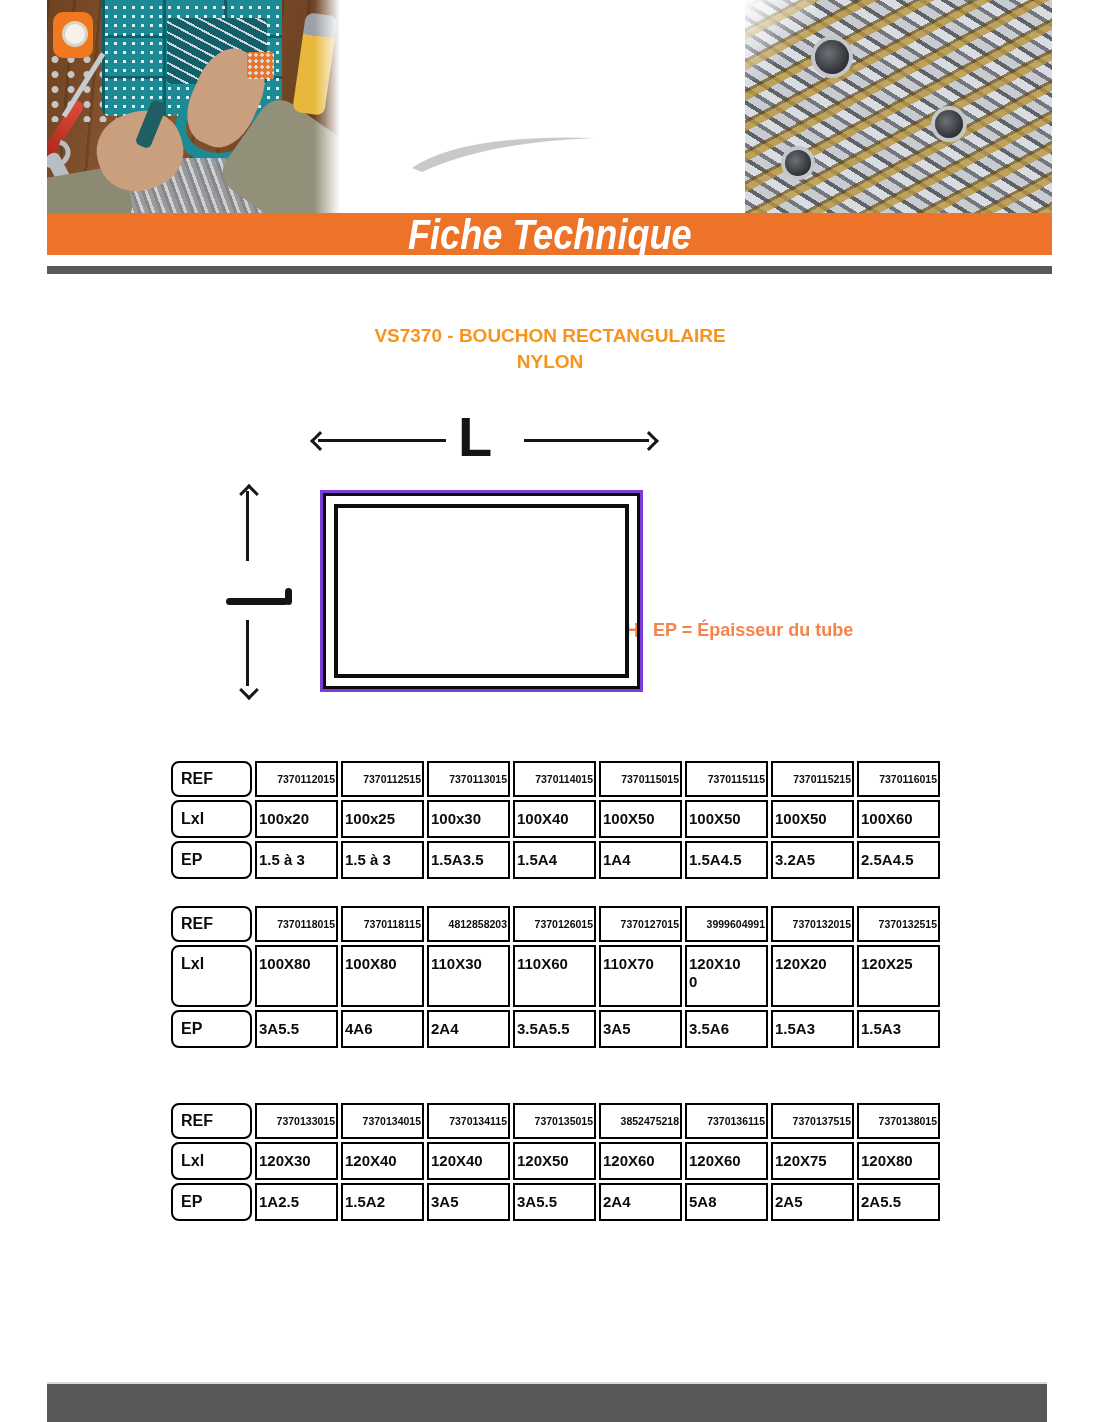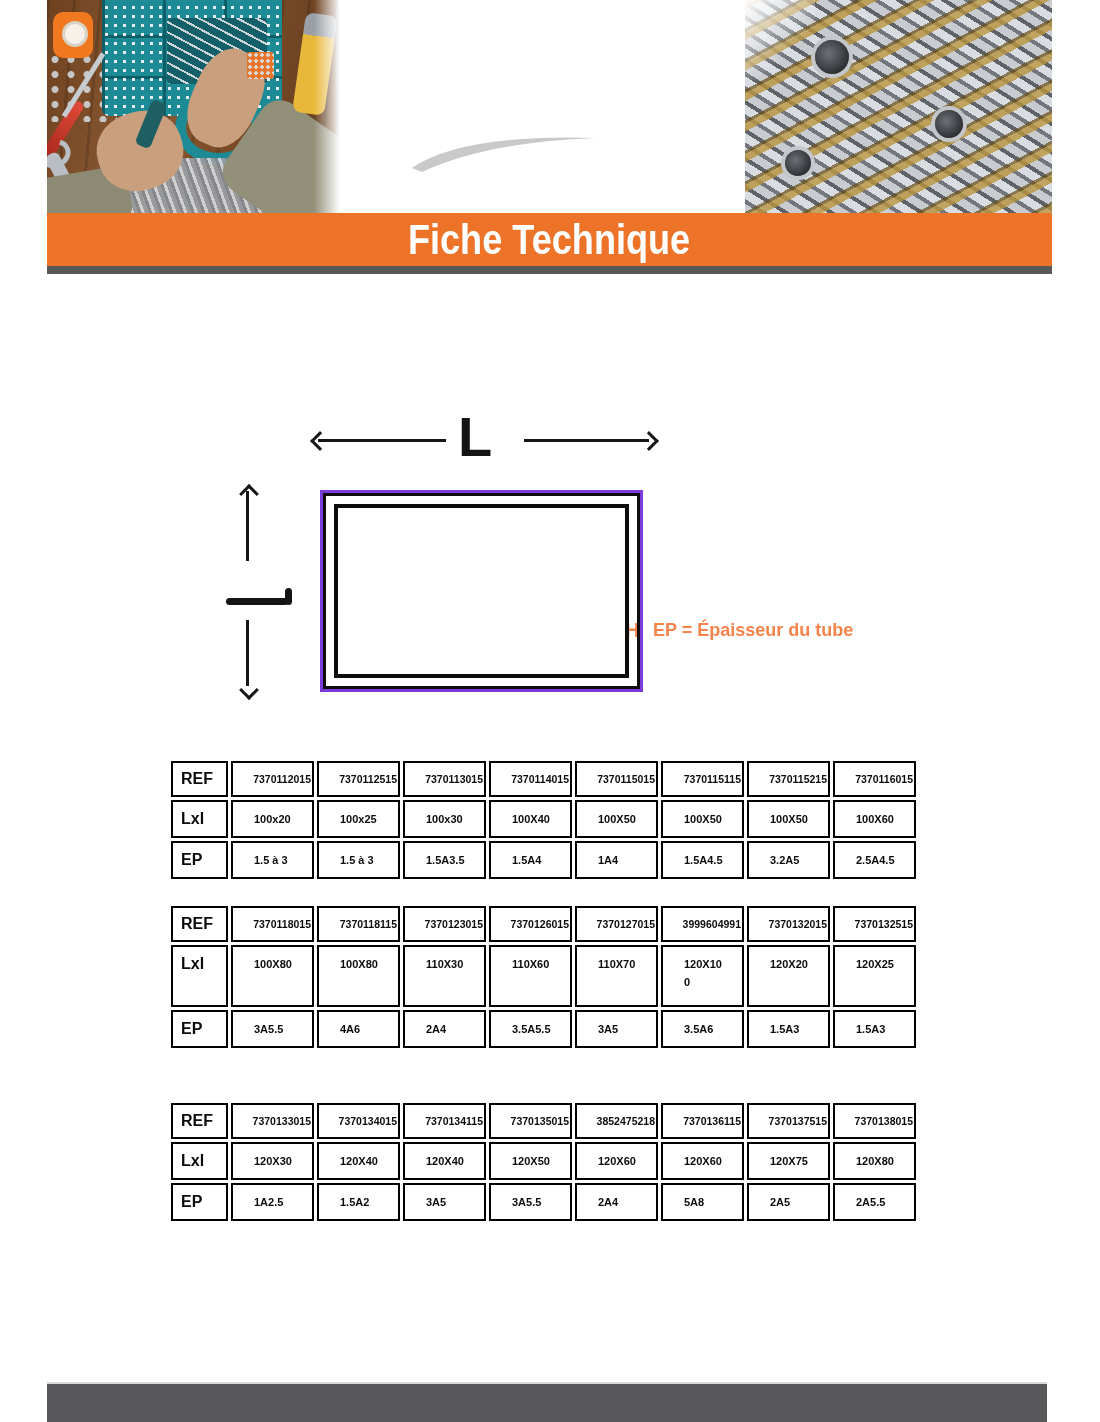--- a/index.html
+++ b/index.html
@@ -43,21 +43,21 @@
   .pr-fade{position:absolute;left:0;top:0;width:70px;height:80px;background:linear-gradient(135deg,#fff,rgba(255,255,255,0) 65%);}
 
   
   .logo-zone{position:absolute;left:340px;top:0;width:405px;height:213px;background:#fff;}
   .logo-line{position:absolute;left:0;top:52px;width:100%;text-align:center;white-space:nowrap;}
   .logo-vis{font-size:70px;font-weight:bold;color:var(--logo-gray,#58595B);letter-spacing:-3px;}
   .logo-express{font-size:48px;font-weight:bold;font-style:italic;color:var(--logo-orange,#E87E22);letter-spacing:-1px;}
   .logo-swoosh{position:absolute;left:66px;top:128px;}
 
   
-  .banner{position:absolute;left:47px;top:213px;width:1005px;height:53px;background:var(--banner-orange,#ED7329);display:flex;align-items:center;justify-content:center;}
+  .banner{position:absolute;left:47px;top:213px;width:1005px;height:42px;background:var(--banner-orange,#ED7329);display:flex;align-items:center;justify-content:center;font-style:italic;}
   .banner span{color:#fff;font-weight:bold;font-size:43px;transform:scaleX(.84);letter-spacing:0;}
   .gray-strip{position:absolute;left:47px;top:266px;width:1005px;height:8px;background:var(--divider-gray,#595959);}
 
   
   .title{position:absolute;left:0;top:323px;width:1100px;text-align:center;color:var(--title-orange,#F7941D);font-weight:bold;font-size:19px;line-height:26px;}
 
   
   .dline{position:absolute;background:#161616;}
   .chev{position:absolute;width:11px;height:11px;}
   .chev-left{border-left:3px solid #161616;border-bottom:3px solid #161616;transform:rotate(45deg);}
@@ -71,23 +71,23 @@
   .sr{position:absolute;opacity:0;font-size:2px;}
   .tube{position:absolute;left:320px;top:490px;width:323px;height:202px;border:3px solid var(--purple,#7B3BD9);box-sizing:border-box;z-index:2;background:transparent;}
   .tube-b1{position:absolute;inset:0;border:3px solid #0d0d0d;}
   .tube-inner{position:absolute;inset:8px;border:4px solid #0d0d0d;}
   .h-label{position:absolute;left:625px;top:619px;font-size:20px;font-weight:bold;color:var(--ep-orange,#F5834A);z-index:1;}
   .ep-note{position:absolute;left:653px;top:620px;font-size:18px;font-weight:bold;color:var(--ep-orange,#F5834A);}
 
   
   table.spec{position:absolute;left:168px;border-collapse:separate;border-spacing:3px;table-layout:fixed;}
   table.spec td{border:2px solid #000;box-sizing:border-box;background:#fff;font-weight:bold;color:#0b0b0b;vertical-align:middle;overflow:hidden;}
-  td.lab{width:57px;font-size:16px;padding-left:8px;}
+  td.lab{width:81px;font-size:16px;padding-left:8px;border-radius:8px;}
   td.ref{width:83px;font-size:10.5px;text-align:right;letter-spacing:0;}
-  td.val{width:83px;font-size:11px;padding-left:21px;white-space:pre-line;line-height:18px;}
+  td.val{width:83px;font-size:15px;padding-left:2px;white-space:pre-line;line-height:18px;}
   .row-ref td{height:36px;}
   .row-val td{height:38px;}
   #table2 .row-tall td{height:62px;vertical-align:top;padding-top:8px;}
   #table1{top:758px;} #table2{top:903px;} #table3{top:1100px;}
 
   
   .footer{position:absolute;left:47px;top:1382px;width:1000px;height:40px;background:var(--footer-gray,#58585A);border-top:2px solid #d9d9d9;}
 </style>
 </head>
 <body>
@@ -128,20 +128,24 @@
     <div class="pr-head pr-h2"></div>
     <div class="pr-head pr-h3"></div>
     <div class="pr-fade"></div>
   </div>
 
   <div class="banner">
     <span>Fiche Technique</span>
   </div>
   <div class="gray-strip"></div>
 
+  <div class="title">
+    <div>VS7370 - BOUCHON RECTANGULAIRE</div>
+    <div>NYLON</div>
+  </div>
 
   <div class="chev chev-left" style="left:313px;top:434px;"></div>
   <div class="dline" style="left:318px;top:439px;width:128px;height:3px;"></div>
   <div class="dim-L">L</div>
   <div class="dline" style="left:524px;top:439px;width:125px;height:3px;"></div>
   <div class="chev chev-right" style="left:642px;top:434px;"></div>
 
   <div class="chev chev-up" style="left:242px;top:487px;"></div>
   <div class="dline" style="left:246px;top:491px;width:3px;height:70px;"></div>
   <div class="lglyph">
@@ -197,21 +201,21 @@
     </tr>
     </tbody>
   </table>
 
   <table class="spec" id="table2">
     <tbody>
     <tr class="row-ref">
       <td class="lab">REF</td>
       <td class="ref">7370118015</td>
       <td class="ref">7370118115</td>
-      <td class="ref">7370123015</td>
+      <td class="ref">4812858203</td>
       <td class="ref">7370126015</td>
       <td class="ref">7370127015</td>
       <td class="ref">3999604991</td>
       <td class="ref">7370132015</td>
       <td class="ref">7370132515</td>
     </tr>
     <tr class="row-val row-tall">
       <td class="lab">Lxl</td>
       <td class="val">100X80</td>
       <td class="val">100X80</td>

